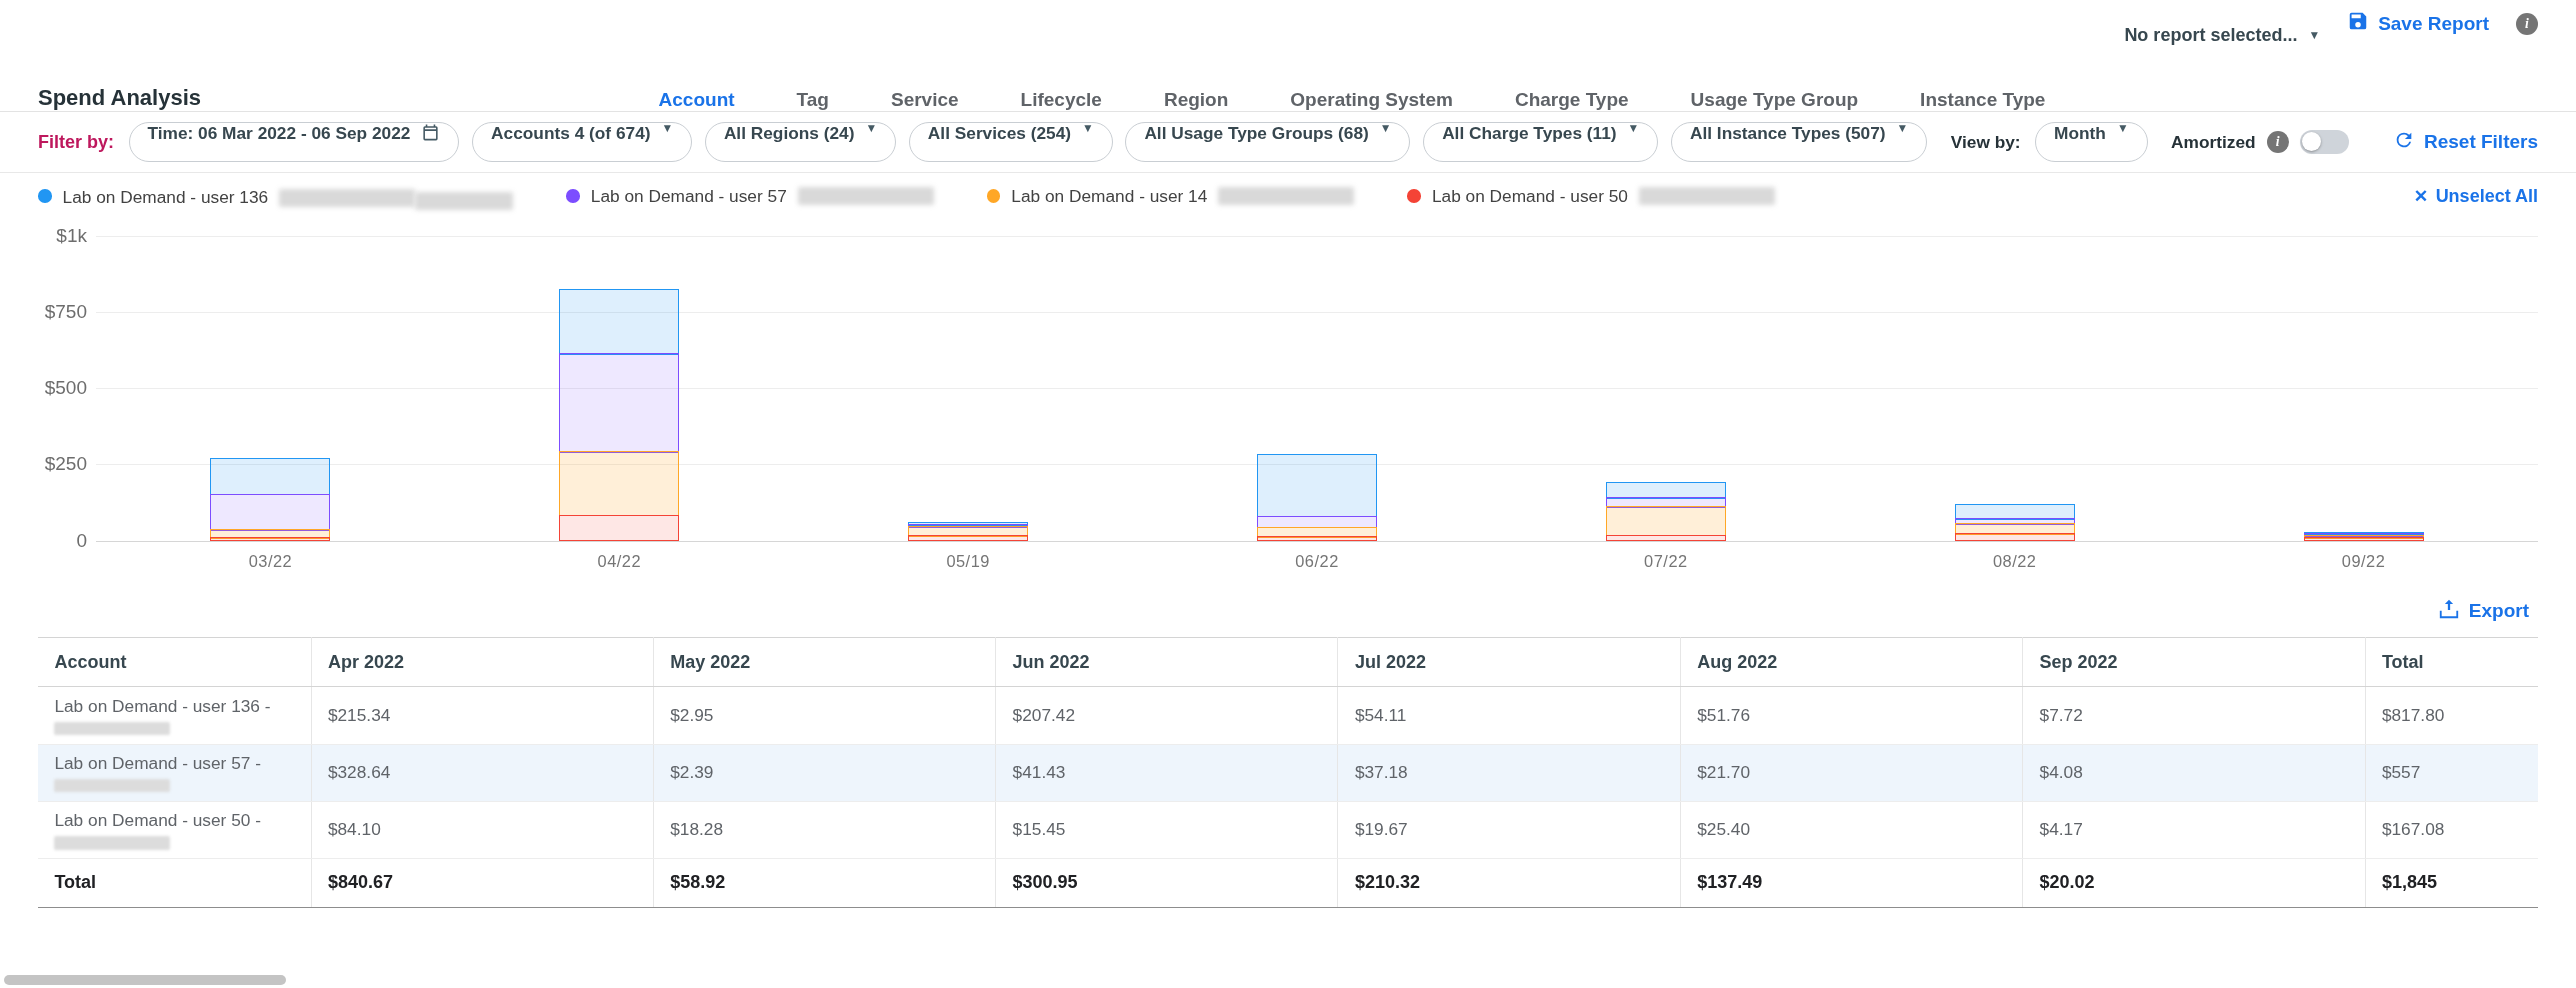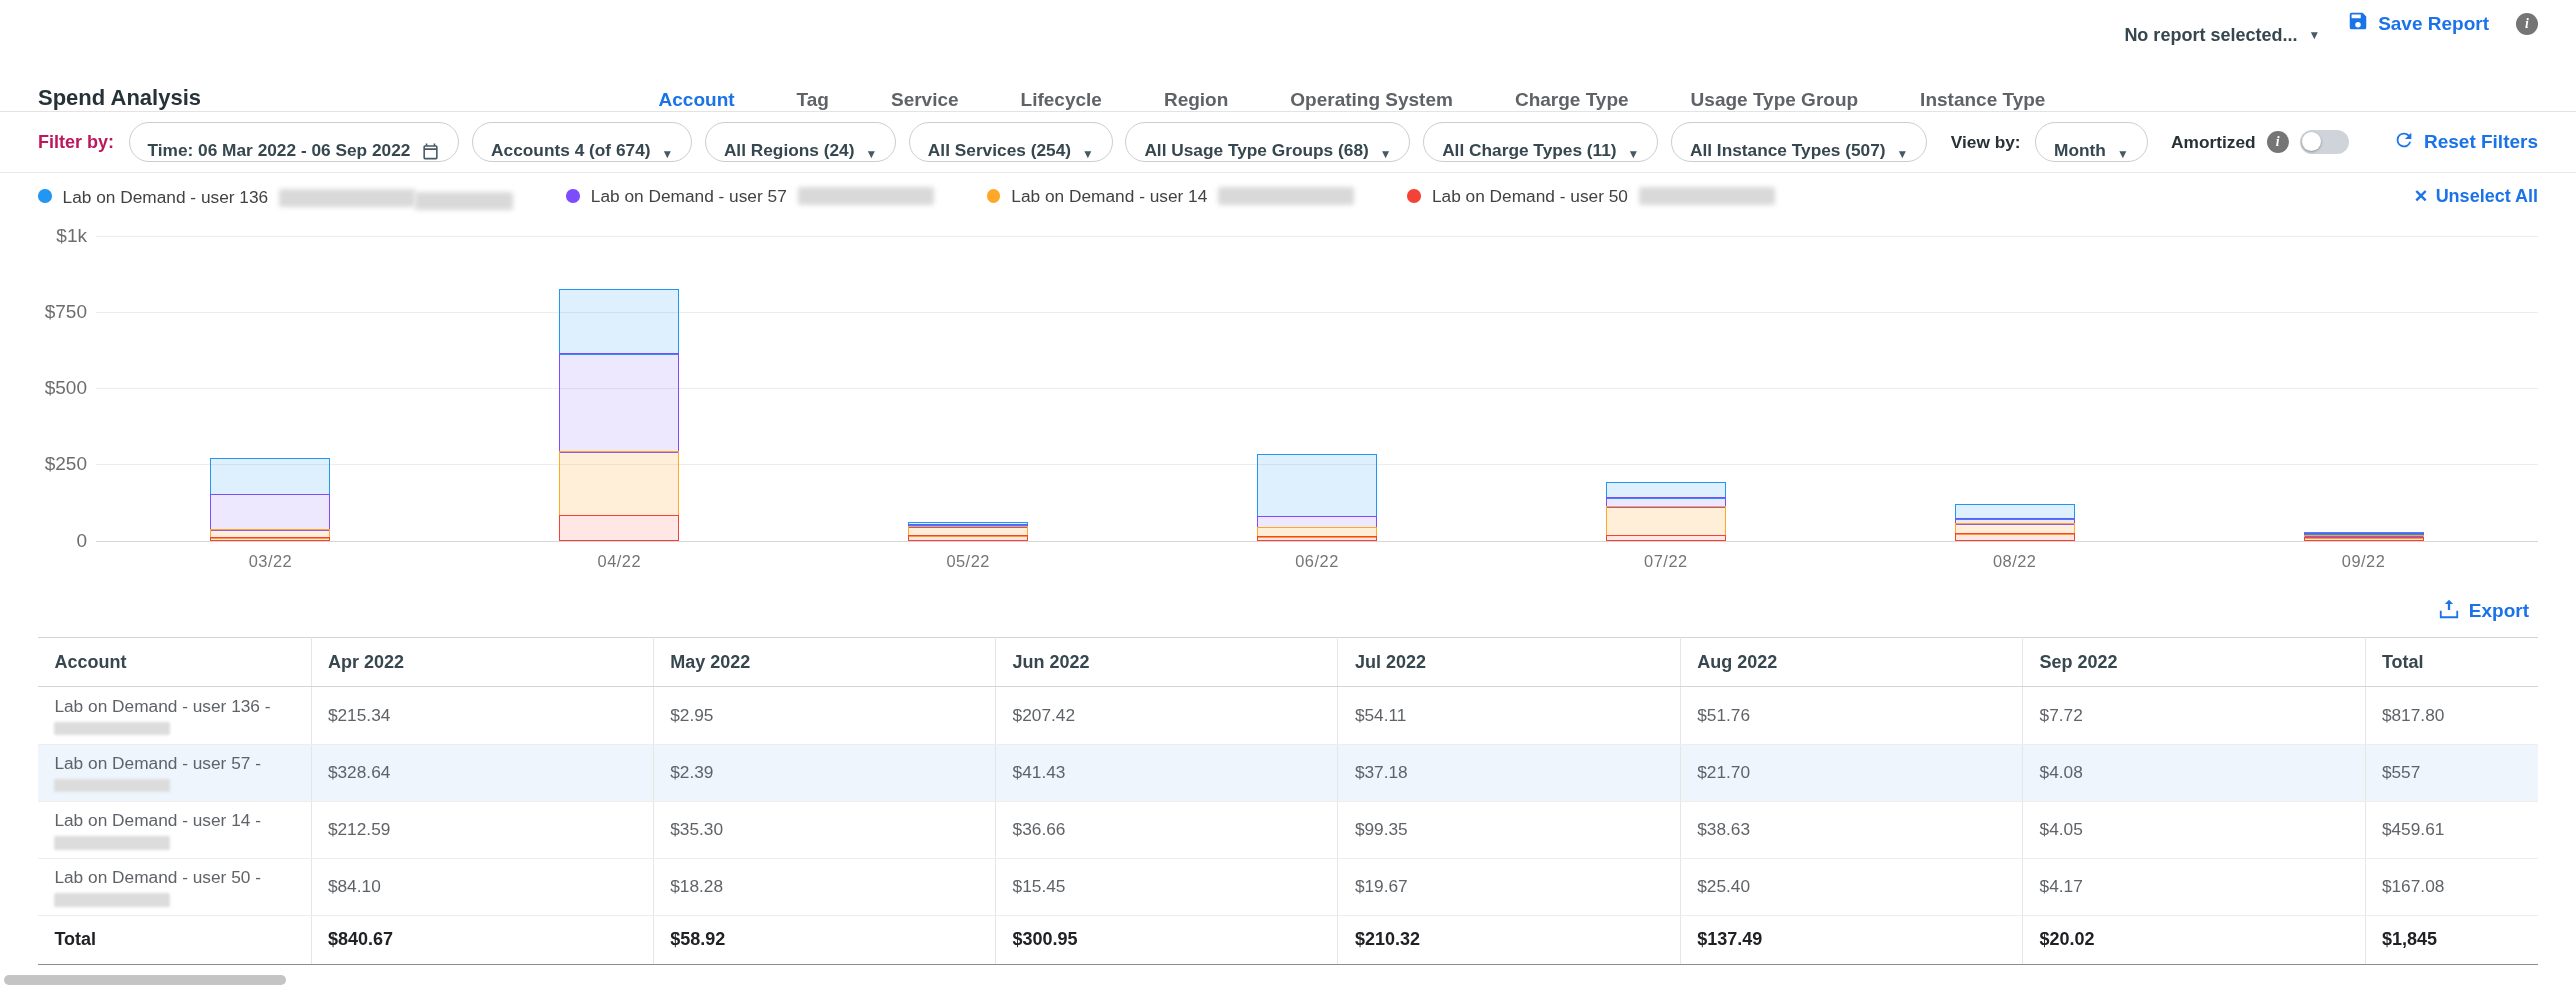--- a/index.html
+++ b/index.html
@@ -18,21 +18,21 @@
   
   .title-row{position:relative;height:64px;border-bottom:0.9px solid #e3e3e3;display:flex;align-items:flex-end;}
   .page-title{position:absolute;left:38px;font-size:22px;font-weight:600;color:#263238;}
   .tabs{margin:0 auto;transform:translateX(64px);display:flex;gap:62px;align-items:center;}
   .tab{font-size:19px;color:#5f6368;cursor:pointer;white-space:nowrap;font-weight:bold;}
   .tab.active{color:#1a73e8;font-weight:600;}
   
   .filter-row{display:flex;align-items:center;gap:14.5px;padding:0 38px;height:60px;border-bottom:0.9px solid #e8e8e8;}
   .filter-label{font-weight:700;font-size:18px;color:#be185d;white-space:nowrap;}
   .pills{display:flex;align-items:center;gap:12.7px;}
-  .pill{display:inline-flex;align-items:flex-end;gap:11px;height:38px;padding:0 18px;border:0.9px solid #c9ced3;border-radius:20px;
+  .pill{display:inline-flex;align-items:flex-start;gap:11px;height:38px;padding:0 18px;border:0.9px solid #c9ced3;border-radius:20px;
     font-weight:700;font-size:17.3px;color:#37474f;background:#fff;cursor:pointer;white-space:nowrap;}
   .pill svg{display:block;}
   .viewby-label{font-weight:700;font-size:17.3px;color:#263238;margin-left:9px;white-space:nowrap;}
   .amortized-wrap{display:flex;align-items:center;gap:11px;margin-left:9px;}
   .amortized-label{font-weight:700;font-size:17.3px;color:#263238;}
   .toggle{width:49px;height:24.5px;border-radius:12.7px;background:#cfd4da;position:relative;cursor:pointer;flex:0 0 auto;}
   .toggle .knob{position:absolute;left:2.7px;top:2.7px;width:19px;height:19px;border-radius:50%;background:#fff;box-shadow:0 0.9px 2.7px rgba(0,0,0,.35);}
   .reset-filters{margin-left:auto;display:flex;align-items:center;gap:9px;color:#1a73e8;font-weight:700;font-size:19px;cursor:pointer;white-space:nowrap;}
   
   .legend-row{display:flex;align-items:flex-start;gap:53px;padding:12.7px 38px 5.5px;}
@@ -279,21 +279,21 @@
             <div class="seg" style="height: 3.6px; background: rgba(255, 167, 38, 0.18); border-color: rgb(255, 167, 38);"></div>
             <div class="seg" style="height: 3.6px; background: rgba(124, 77, 255, 0.13); border-color: rgb(124, 77, 255);"></div>
             <div class="seg" style="height: 3.6px; background: rgba(33, 150, 243, 0.15); border-color: rgb(33, 150, 243);"></div>
           </div>
         </div>
       </div>
   </div>
   <div class="x-labels" id="xlabels">
       <div class="x-label">03/22</div>
       <div class="x-label">04/22</div>
-      <div class="x-label">05/22</div>
+      <div class="x-label">05/19</div>
       <div class="x-label">06/22</div>
       <div class="x-label">07/22</div>
       <div class="x-label">08/22</div>
       <div class="x-label">09/22</div>
     </div>
 </div>
 
 <div class="export-row">
   <div class="export-link">
     <span><svg width="22" height="22" viewBox="0 0 24 24" fill="#1a73e8">
@@ -349,33 +349,20 @@
           <td>$328.64</td>
           <td>$2.39</td>
           <td>$41.43</td>
           <td>$37.18</td>
           <td>$21.70</td>
           <td>$4.08</td>
           <td>$557</td>
         </tr>
         <tr>
           <td>
-            <div class="acct-label">Lab on Demand - user 14 -</div>
-            <span class="acct-redact"></span>
-          </td>
-          <td>$212.59</td>
-          <td>$35.30</td>
-          <td>$36.66</td>
-          <td>$99.35</td>
-          <td>$38.63</td>
-          <td>$4.05</td>
-          <td>$459.61</td>
-        </tr>
-        <tr>
-          <td>
             <div class="acct-label">Lab on Demand - user 50 -</div>
             <span class="acct-redact"></span>
           </td>
           <td>$84.10</td>
           <td>$18.28</td>
           <td>$15.45</td>
           <td>$19.67</td>
           <td>$25.40</td>
           <td>$4.17</td>
           <td>$167.08</td>

